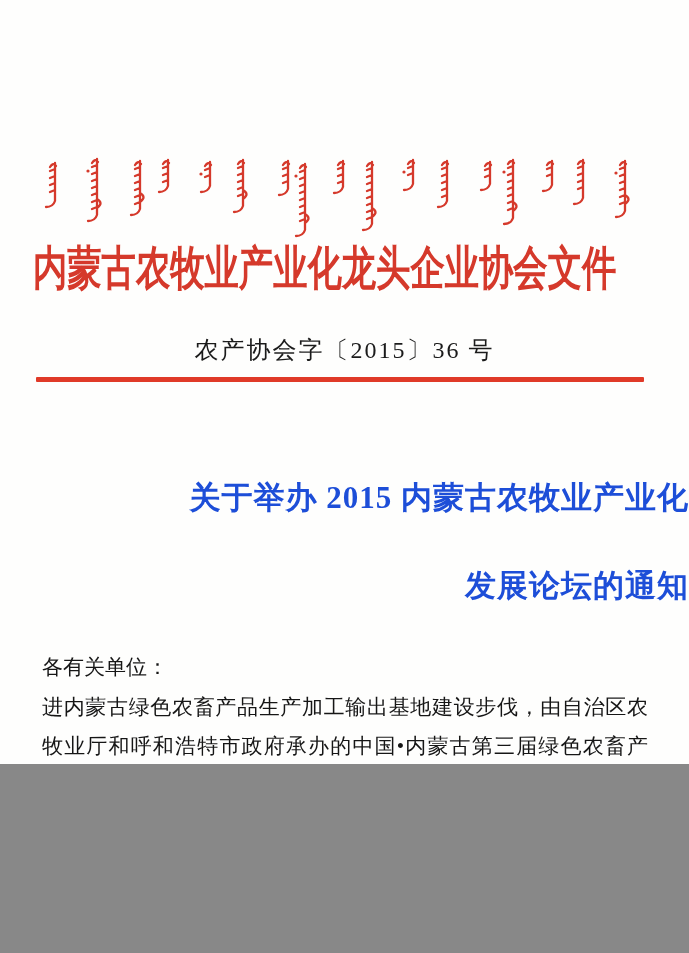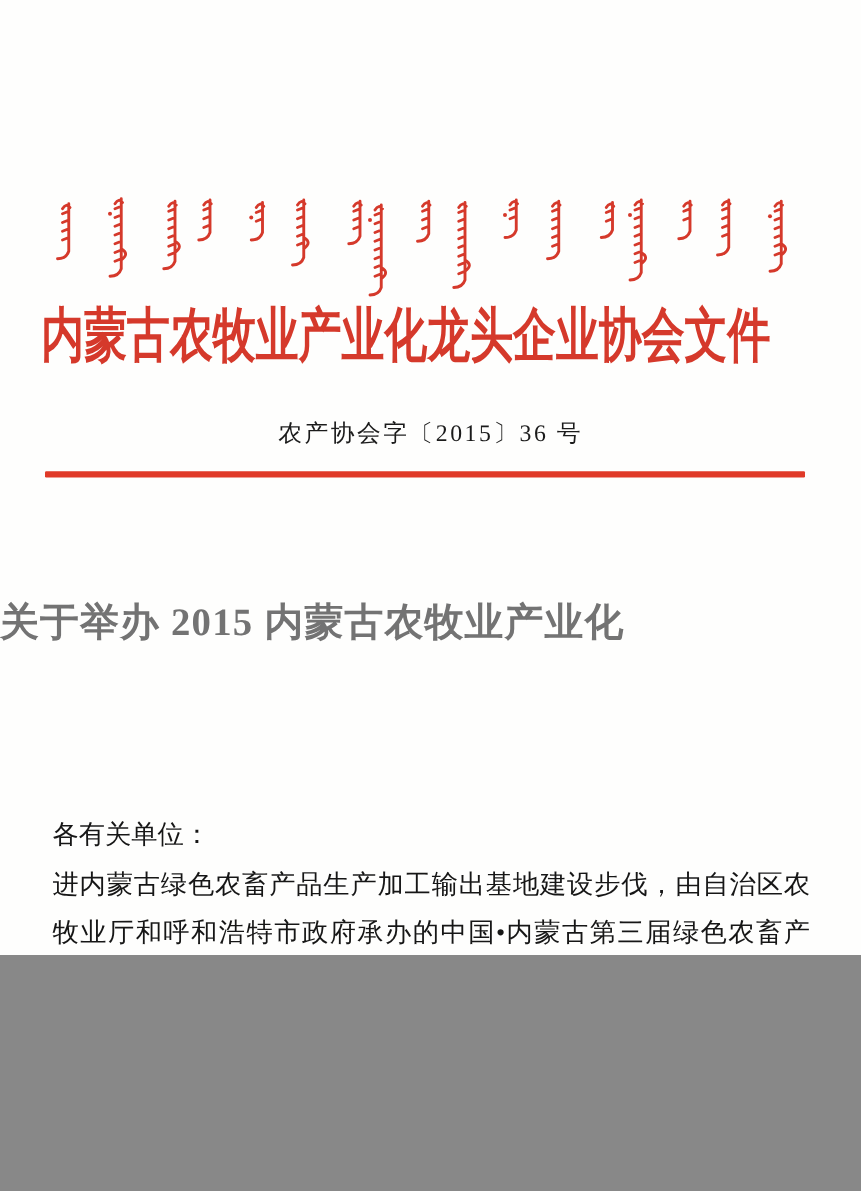--- a/index.html
+++ b/index.html
@@ -34,42 +34,42 @@
     transform: scaleX(0.73);
     transform-origin: left top;
     font-family: "Liberation Serif", "DejaVu Serif", serif;
   }
 
   .doc-number {
     position: absolute;
     top: 334px; left: 0;
     width: 100%;
     text-align: center;
-    font-size: 19px;
+    font-size: 24px;
     letter-spacing: 2px;
     color: #1b1b1b;
   }
 
   .red-rule {
     position: absolute;
     top: 377px; left: 36px;
     width: 608px; height: 5px;
     background: var(--red-line, #e03a28);
     border-radius: 1px;
   }
 
   .notice-title {
     position: absolute;
     top: 477px; left: 0;
     width: 100%;
-    text-align: left;
+    text-align: right;
     font-weight: bold;
     font-size: 31px;
     letter-spacing: 1px;
-    color: #737373;
+    color: #1d4ed8;
   }
   .notice-title .line2 { margin-top: 46px; }
 
   .body-text {
     position: absolute;
     top: 648px; left: 42px;
     width: 606px;
     font-size: 21px;
     line-height: 39.5px;
     color: #161616;
@@ -159,20 +159,21 @@
   </div>
 
   <h1 class="org-title">内蒙古农牧业产业化龙头企业协会文件</h1>
 
   <div class="doc-number">农产协会字〔2015〕36 号</div>
 
   <div class="red-rule"></div>
 
   <div class="notice-title">
     <div class="line1">关于举办 2015 内蒙古农牧业产业化</div>
+    <div class="line2">发展论坛的通知</div>
   </div>
 
   <div class="body-text">
     <div class="salutation">各有关单位：</div>
     <div class="jline">进内蒙古绿色农畜产品生产加工输出基地建设步伐，由自治区农</div>
     <div class="jline">牧业厅和呼和浩特市政府承办的中国•内蒙古第三届绿色农畜产</div>
   </div>
 
   <div class="page-number">- 1 -</div>
 

